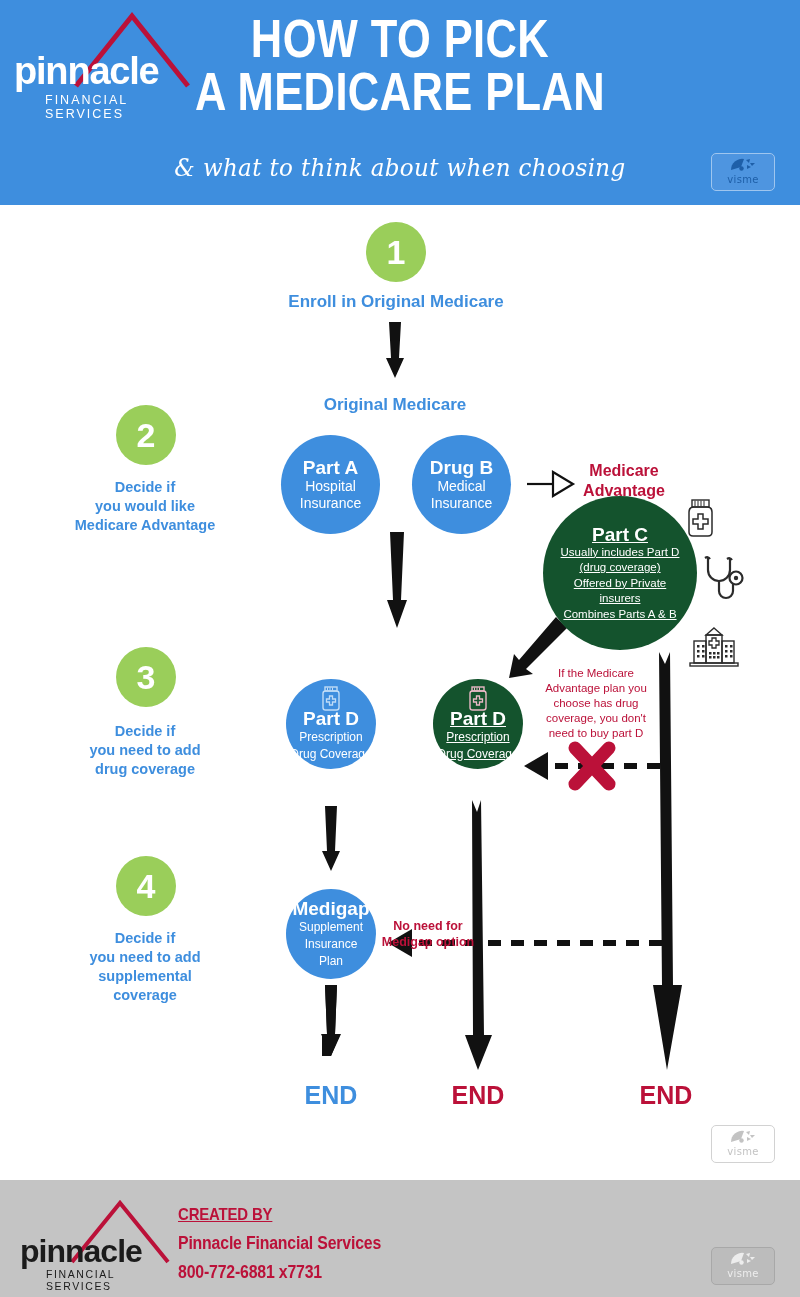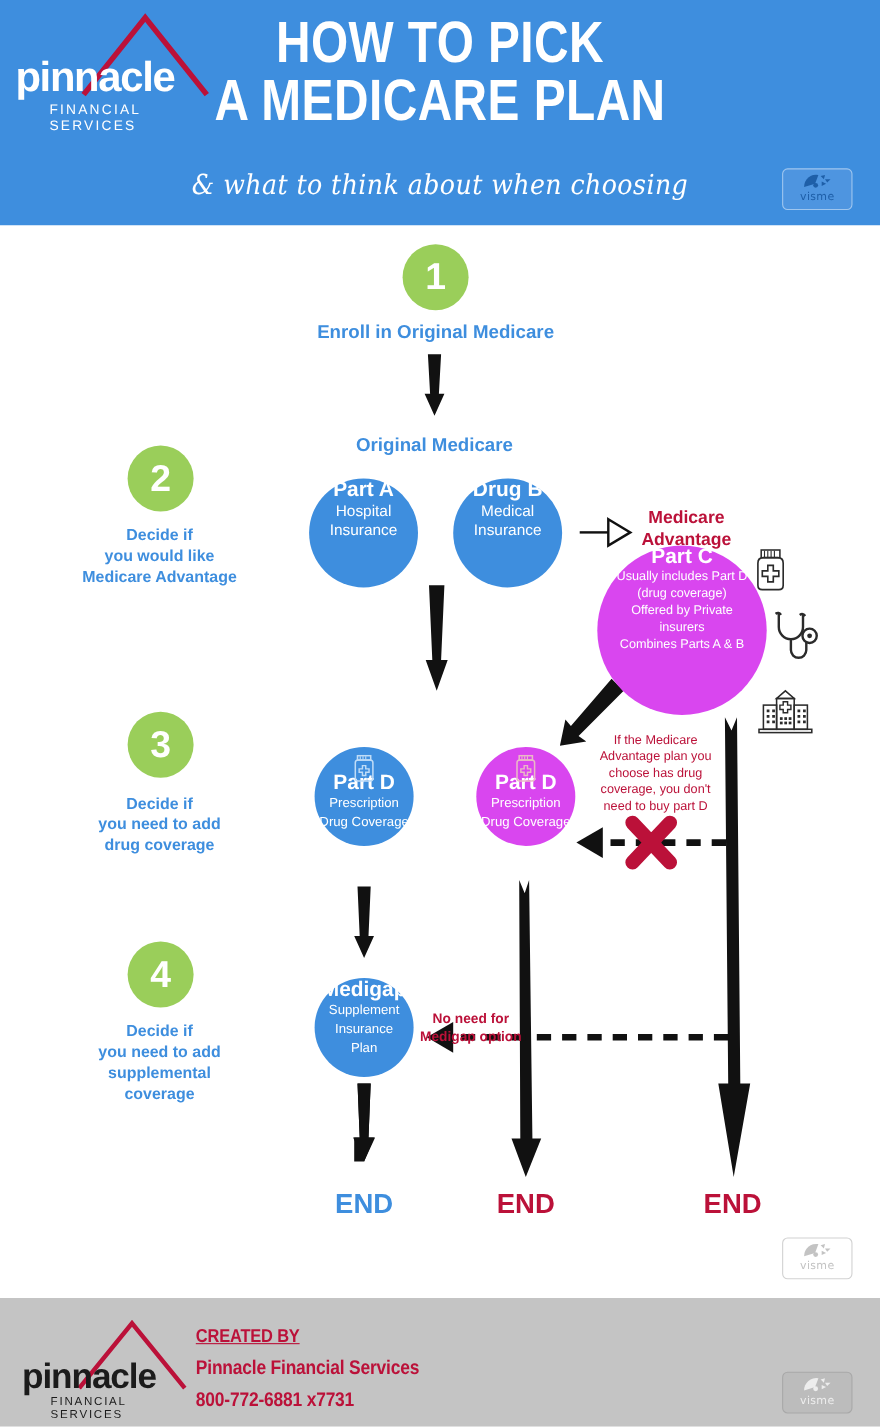--- a/index.html
+++ b/index.html
@@ -124,26 +124,26 @@
     color: #3e8ede;
     font-weight: 700;
     font-size: 17px;
     font-family: "Liberation Sans", sans-serif;
   }
 
   .circle {
     position: absolute;
     border-radius: 50%;
     display: flex; flex-direction: column;
-    align-items: center; 
+    align-items: center; justify-content: center;
     color: #ffffff;
     text-align: center;
   }
   .circle.blue { background: #3e8ede; }
-  .circle.red  { background: #d946ef; }
+  .circle.red  { background: #14532d; text-decoration: underline; }
   .circle .c-title {
     font-size: 19px; font-weight: 700; line-height: 21px;
     font-family: "Liberation Sans", sans-serif;
   }
   .circle .c-desc {
     font-size: 14px; font-weight: 400; line-height: 17px;
     font-family: "Liberation Sans", sans-serif;
   }
   .circle.partc .c-title { font-size: 19px; }
   .circle.partc .c-desc { font-size: 11.5px; line-height: 15.5px; }

